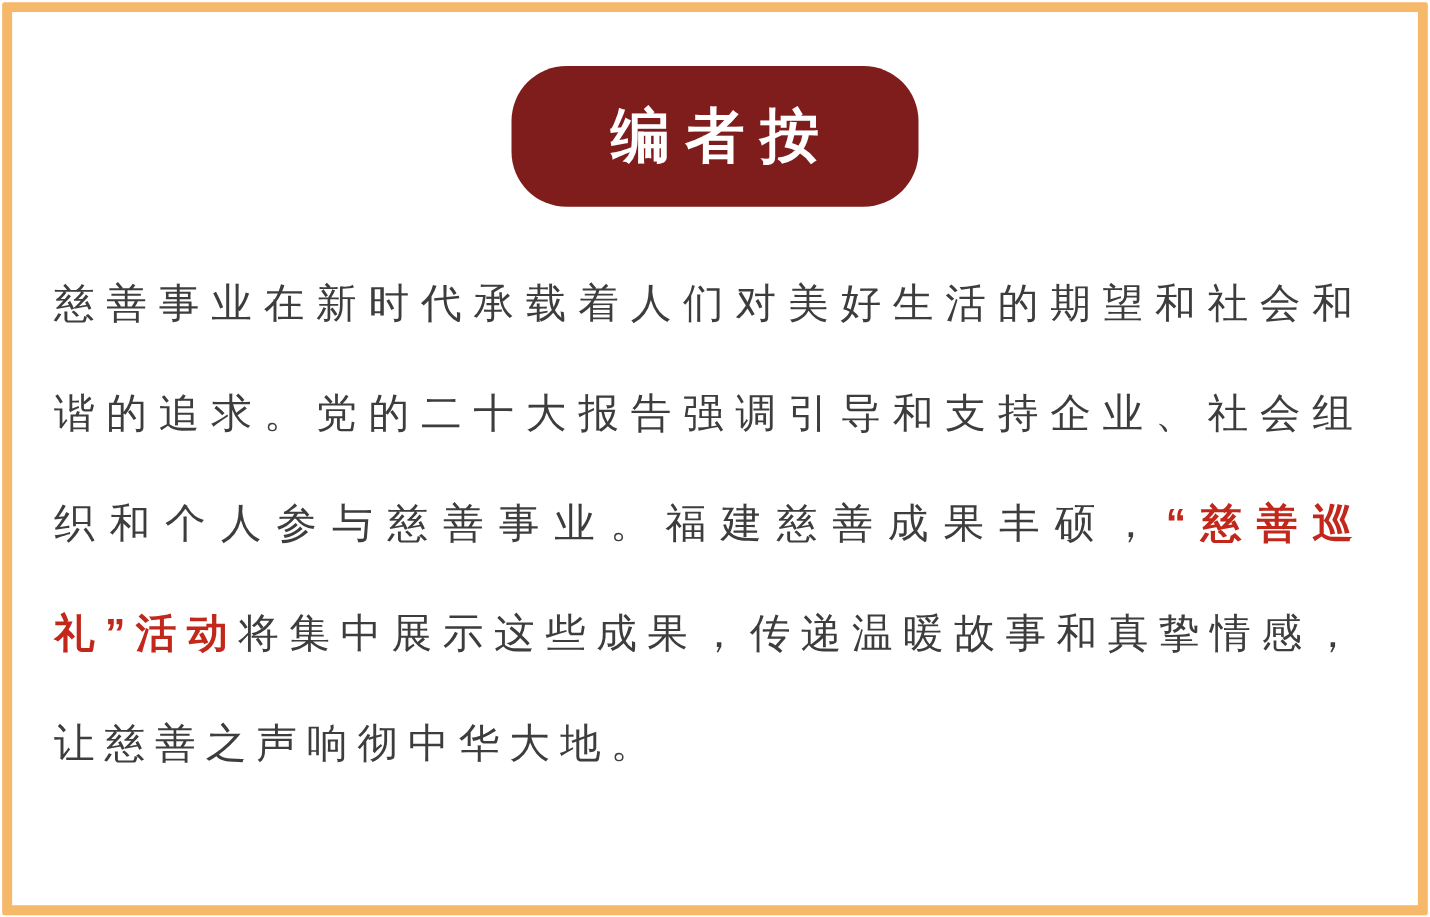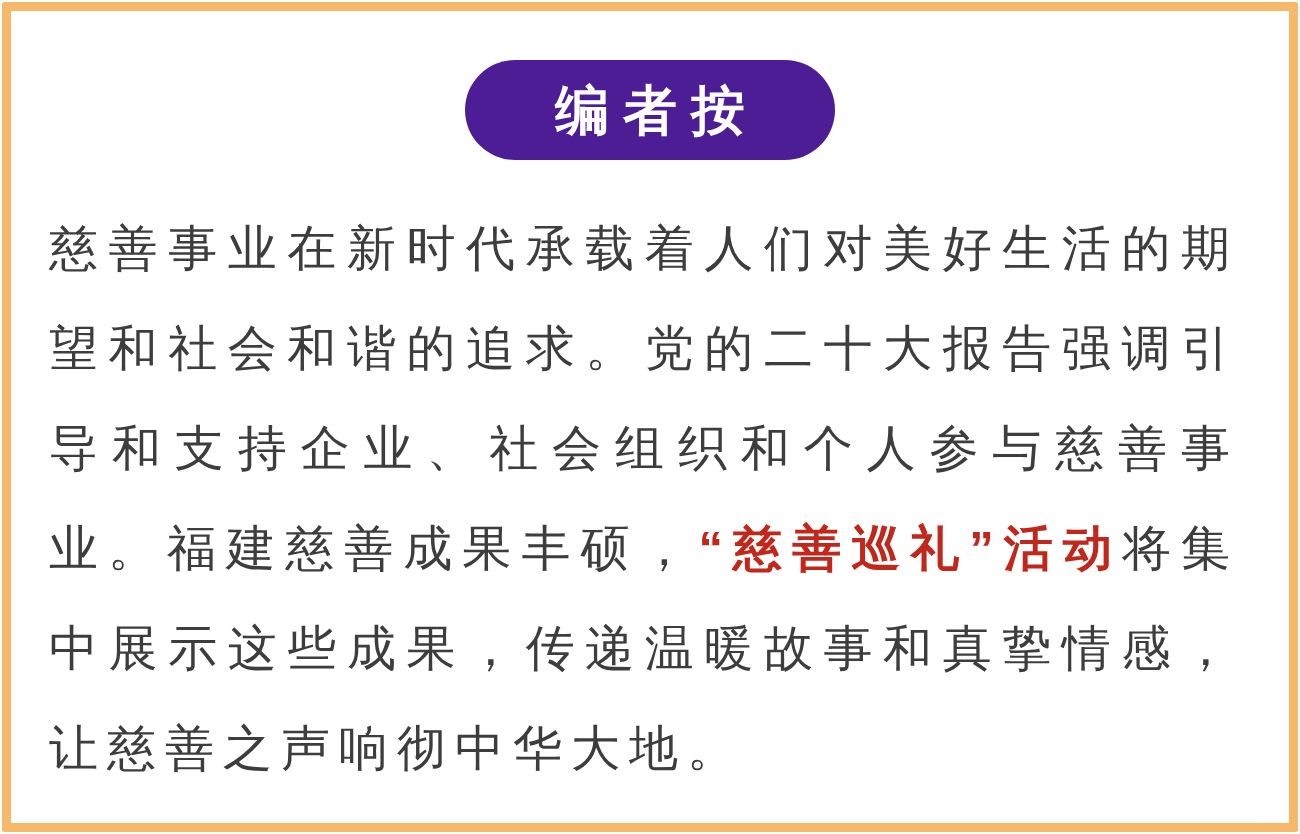--- a/index.html
+++ b/index.html
@@ -18,38 +18,38 @@
     right: 2px;
     bottom: 2px;
     border: 9px solid #f6b869;
     border-radius: 2px;
     background: #ffffff;
     box-sizing: border-box;
   }
   .badge {
     margin: 49px auto 0 auto;
     width: 370px;
-    height: 100px;
+    height: 128px;
     border-radius: 50px;
-    background: #4c1d95;
+    background: #7f1d1d;
     display: flex;
     align-items: center;
     justify-content: center;
   }
   .badge-label {
     color: #ffffff;
     font-size: 54px;
     font-weight: 700;
     letter-spacing: 14px;
     text-indent: 14px; 
     line-height: 1;
   }
   .note-paragraph {
     margin: 38px 50px 0 38px;
-    font-size: 49px;
+    font-size: 37px;
     line-height: 100px;
     letter-spacing: 9px;
     color: #3d3d3d;
     text-align: justify;
     text-justify: inter-ideograph;
   }
   .highlight {
     color: #c1281b;
     font-weight: 700;
   }

